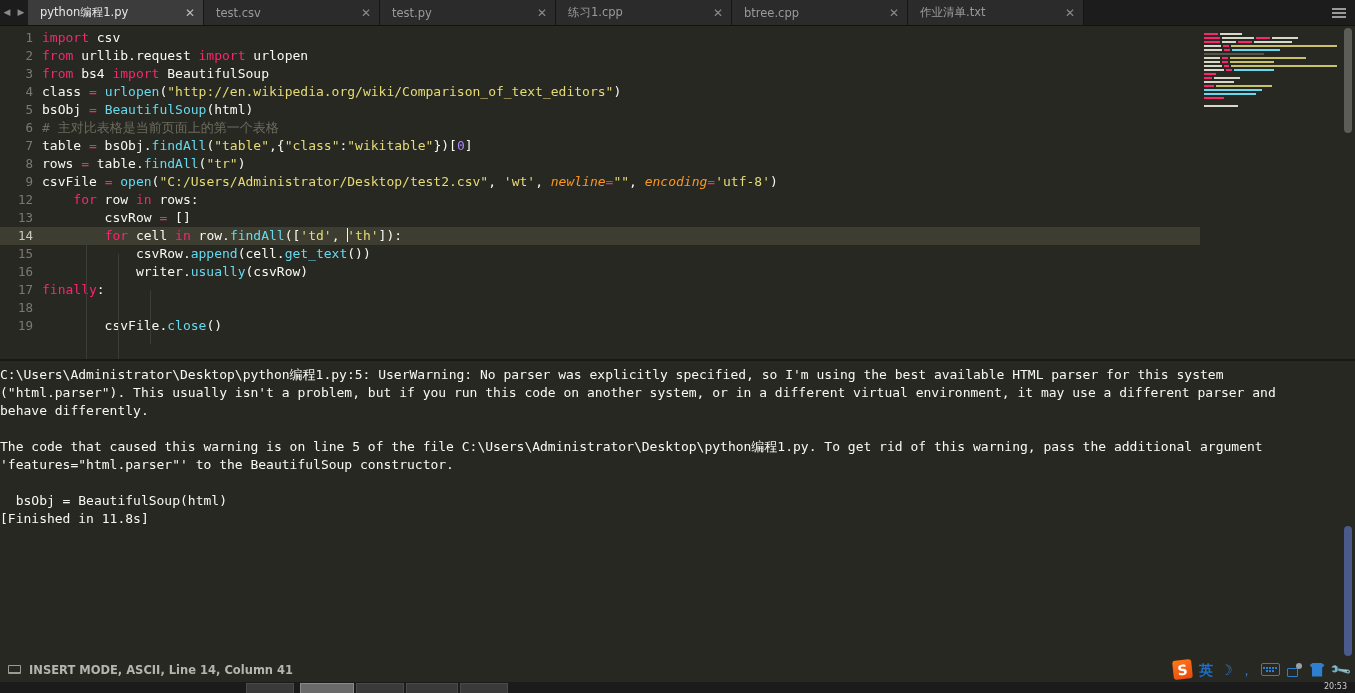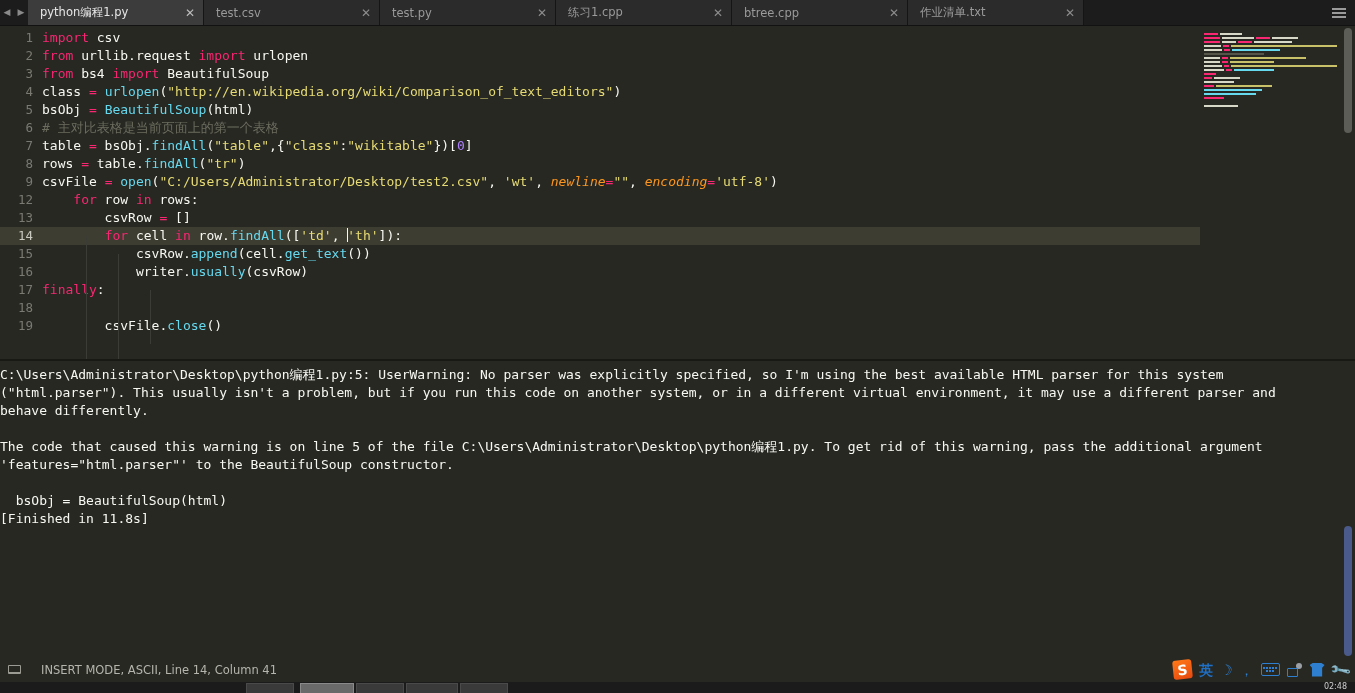--- a/index.html
+++ b/index.html
@@ -173,21 +173,21 @@
     background: #272822;
     display: flex; align-items: center;
     font-family: "DejaVu Sans", sans-serif;
     font-size: 11.5px; color: #b5b5ad;
   }
   .sb-icon {
     margin-left: 8px; width: 13px; height: 9px;
     border: 1px solid #9b9b93; border-radius: 1px;
     border-bottom-width: 2px;
   }
-  .sb-text { margin-left: 20px; }
+  .sb-text { margin-left: 8px; font-weight: bold; }
   .tray {
     position: absolute; right: 6px; top: 0;
     height: 25px; display: flex; align-items: center; gap: 7px;
   }
   .tray-item { display: flex; align-items: center; }
   .sogou-logo {
     width: 19px; height: 19px; border-radius: 3px;
     background: linear-gradient(160deg,#ff7a18 0%,#e8480f 100%);
     color: #fff; font-family: "DejaVu Sans", sans-serif;
     font-size: 14px; font-weight: bold;
@@ -433,21 +433,21 @@
           </span>
       </span>
       <span class="tray-item">
         <span class="shirt-icon"></span>
       </span>
       <span class="tray-item wrench-icon">🔧</span>
     </div>
   </div>
 
   <div class="taskbar" id="taskbar">
-    <span class="clock">02:48</span>
+    <span class="clock">20:53</span>
   <div class="tb-btn" style="position: absolute; left: 246px; width: 48px;"></div>
       <div class="tb-btn active" style="position: absolute; left: 300px; width: 54px;"></div>
       <div class="tb-btn" style="position: absolute; left: 356px; width: 48px;"></div>
       <div class="tb-btn" style="position: absolute; left: 406px; width: 52px;"></div>
       <div class="tb-btn" style="position: absolute; left: 460px; width: 48px;"></div>
     </div>
 
 </div>
 
 </body></html>

